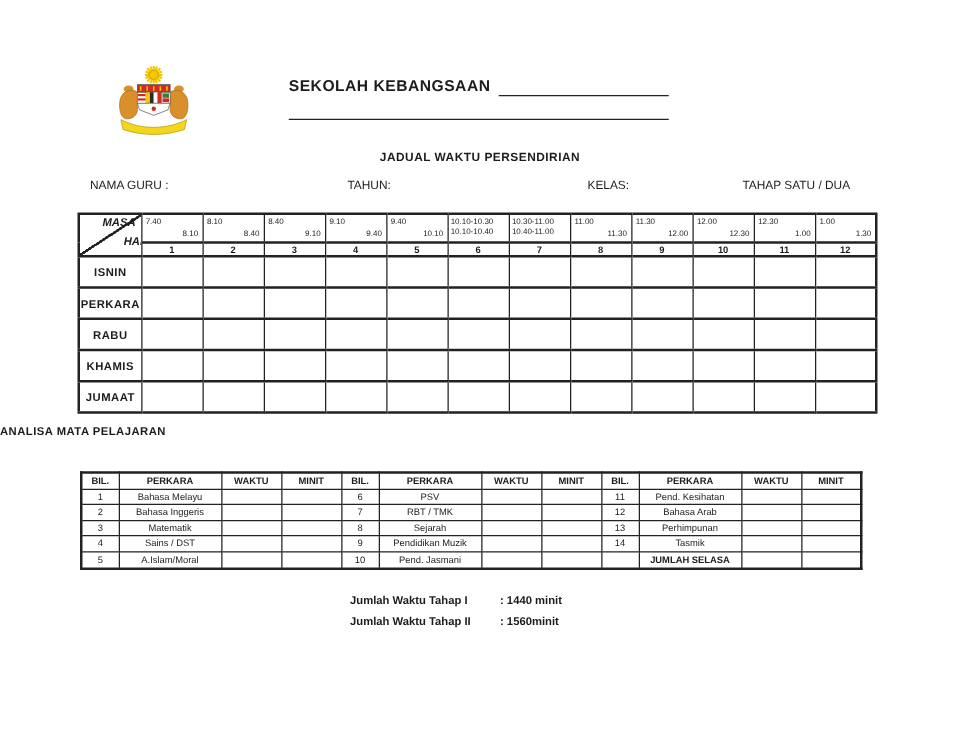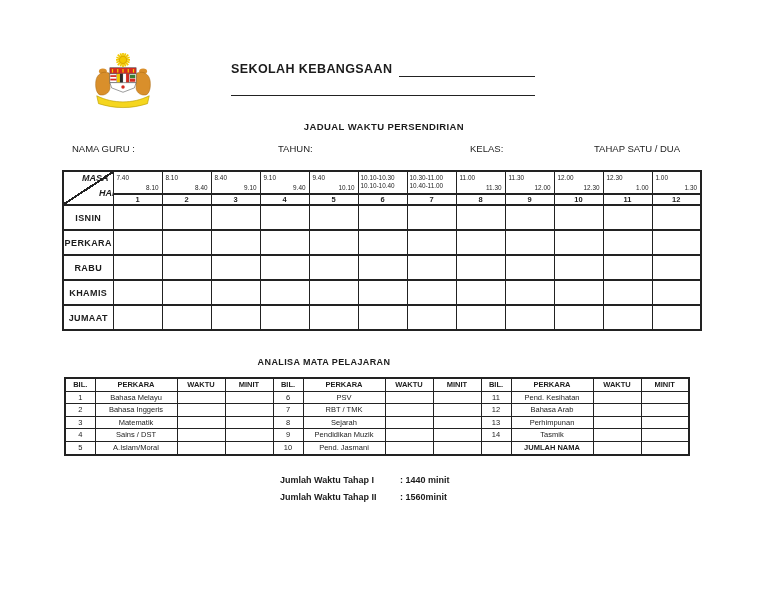--- a/index.html
+++ b/index.html
@@ -33,21 +33,21 @@
     background:linear-gradient(to bottom right,transparent calc(50% - 1px),#222 calc(50% - 1px),#222 calc(50% + 1px),transparent calc(50% + 1px));font-style:italic;}
   .corner .masa{position:absolute;top:1px;right:4px;font-weight:bold;font-size:9px;}
   .corner .hari{position:absolute;bottom:6px;left:3px;font-weight:bold;font-size:9px;margin-left:32px;}
   .tl1{position:absolute;top:2px;left:3px;font-size:6.4px;white-space:nowrap;}
   .tl2{position:absolute;bottom:2px;right:3px;font-size:6.4px;white-space:nowrap;}
   td.dbl .tl1{top:2px;left:2px;}
   td.dbl .tl2{top:10px;left:2px;right:auto;bottom:auto;}
   .day-cell{text-align:center;font-weight:bold;font-size:9px;letter-spacing:.4px;}
 
   
-  .analisa-title{left:0;top:357px;width:648px;text-align:center;font-weight:bold;font-size:9px;letter-spacing:.4px;}
+  .analisa-title{left:0;top:340px;width:648px;font-weight:bold;font-size:9px;letter-spacing:.4px;}
   .analisa{left:64px;top:377px;border:2px solid #222;}
   .analisa td{border:1px solid #222;height:11.6px;font-size:7.5px;text-align:center;padding:0 1px;overflow:hidden;white-space:nowrap;line-height:11.6px;}
   .analisa .hdr td{font-weight:bold;}
   .analisa .bold{font-weight:bold;}
 
   
   .summary{left:280px;top:471px;}
   .summary-row{display:flex;height:17px;align-items:center;}
   .summary-label{width:120px;font-weight:bold;font-size:9px;white-space:nowrap;}
   .summary-value{font-weight:bold;font-size:9px;white-space:nowrap;}
@@ -369,21 +369,21 @@
   <tr>
     <td>5</td>
     <td>A.Islam/Moral</td>
     <td></td>
         <td></td>
     <td>10</td>
     <td>Pend. Jasmani</td>
     <td></td>
         <td></td>
     <td></td>
-    <td class="bold">JUMLAH NAMA</td>
+    <td class="bold">JUMLAH SELASA</td>
     <td></td>
         <td></td>
   </tr>
 </tbody>
   </table>
 
 <div class="abs summary">
   <div class="summary-row">
     <span class="summary-label">Jumlah Waktu Tahap I</span>
     <span class="summary-value">: 1440 minit</span>

